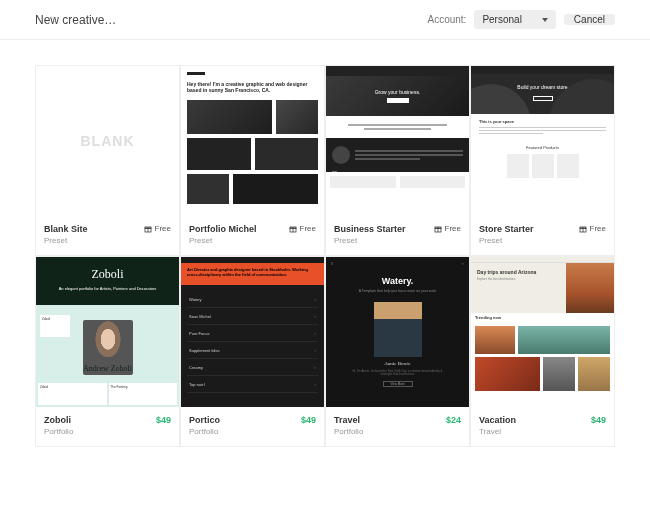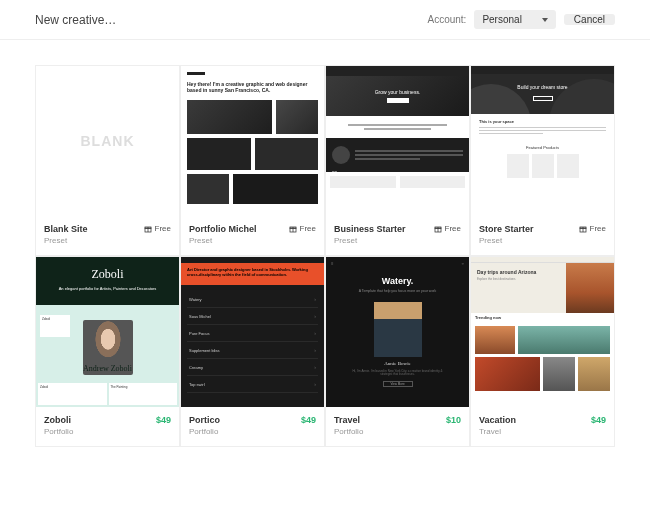--- a/index.html
+++ b/index.html
@@ -343,21 +343,21 @@
         <div class="photo2"></div>
         <div class="name2">Annie Bowie</div>
         <div class="desc">Hi, I'm Annie. I'm based in New York City, a creative brand identity &amp; strategist that businesses.</div>
         <div class="btn3">View More</div>
       </div>
       <div class="card-footer">
         <div>
           <div class="card-title">Travel</div>
           <div class="card-sub">Portfolio</div>
         </div>
-        <span class="price">$10</span>
+        <span class="price">$24</span>
       </div>
     </div>
 
     <div class="card">
       <div class="thumb th-vac">
         <div class="topbar"></div>
         <div class="hero3">
           <div class="left"><span>Day trips around Arizona</span><div class="sub3">Explore the best destinations</div></div>
           <div class="img1"></div>
         </div>

